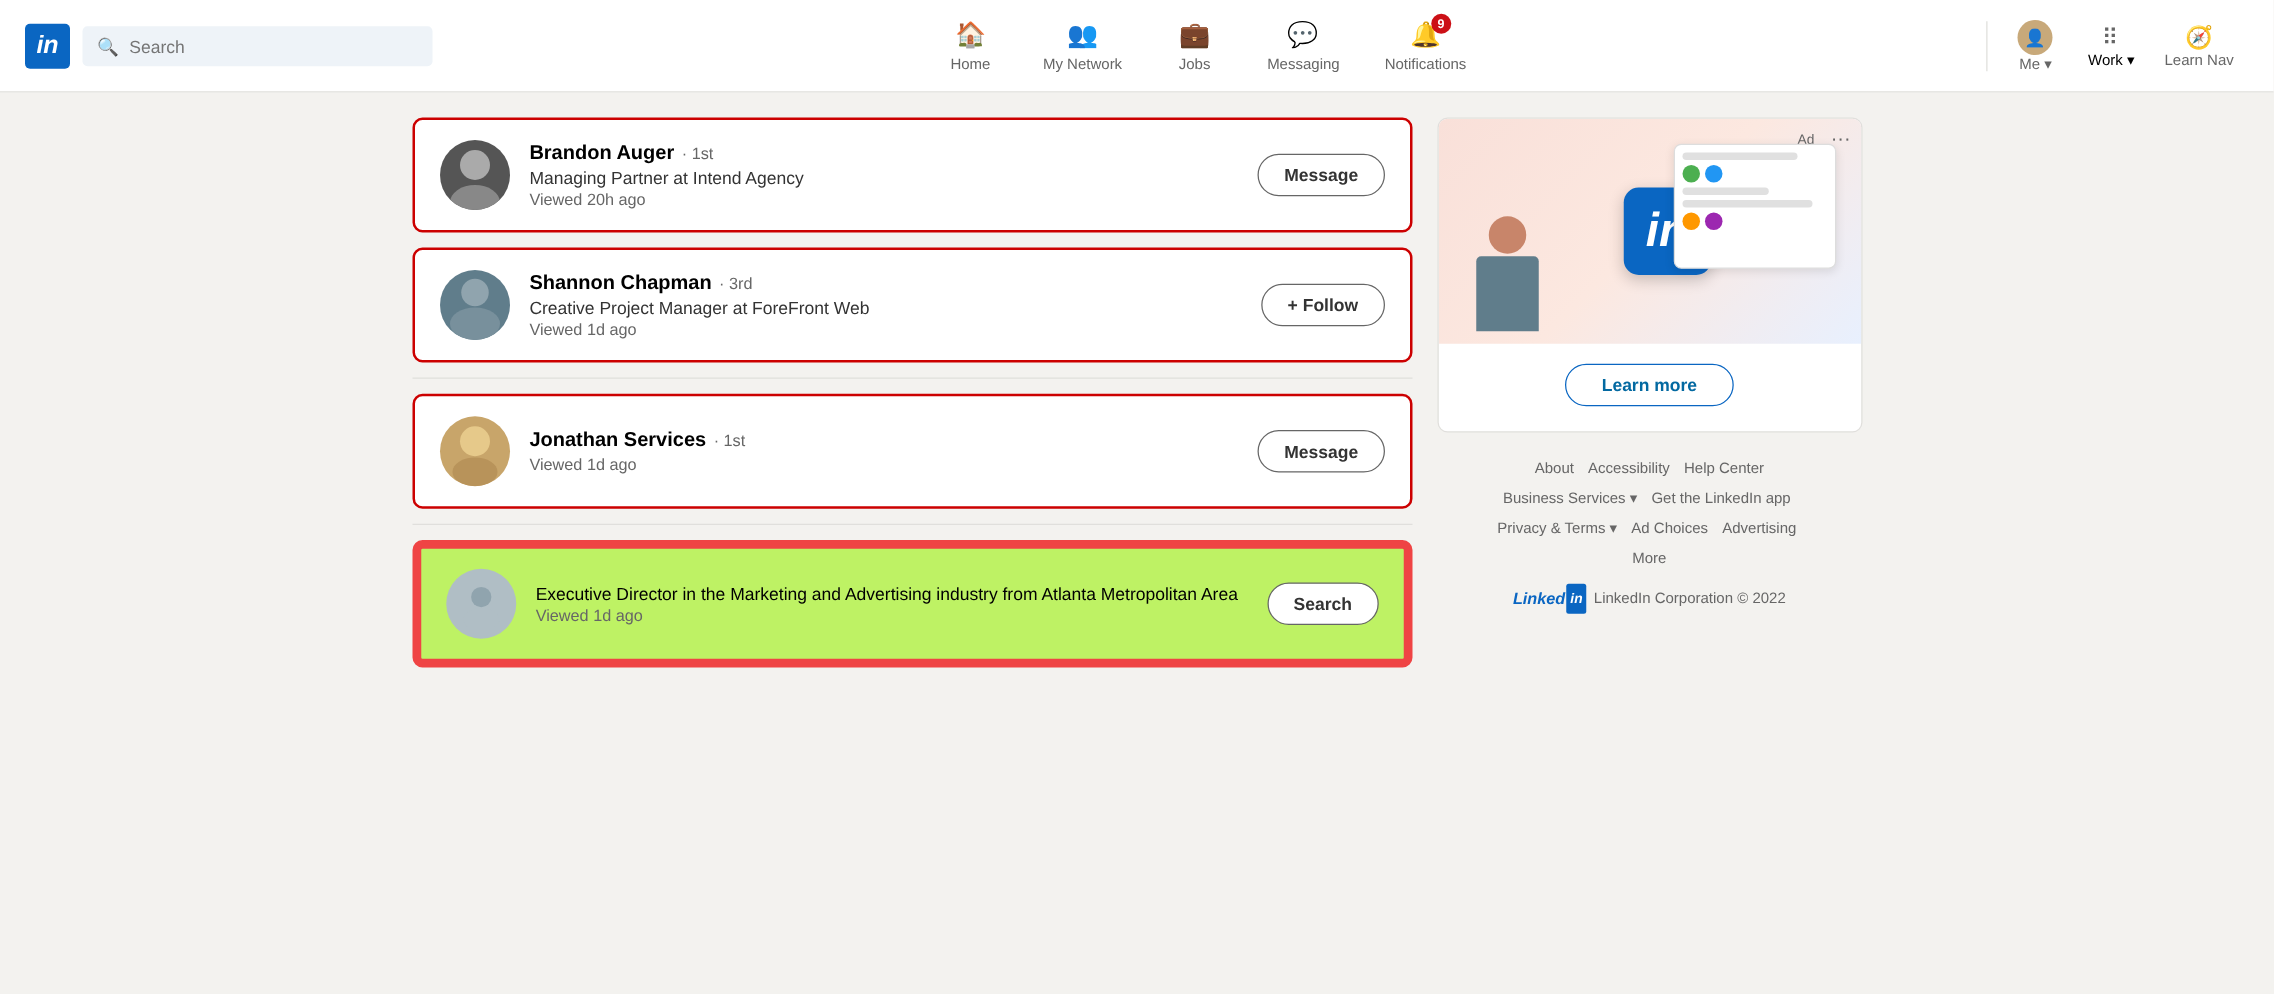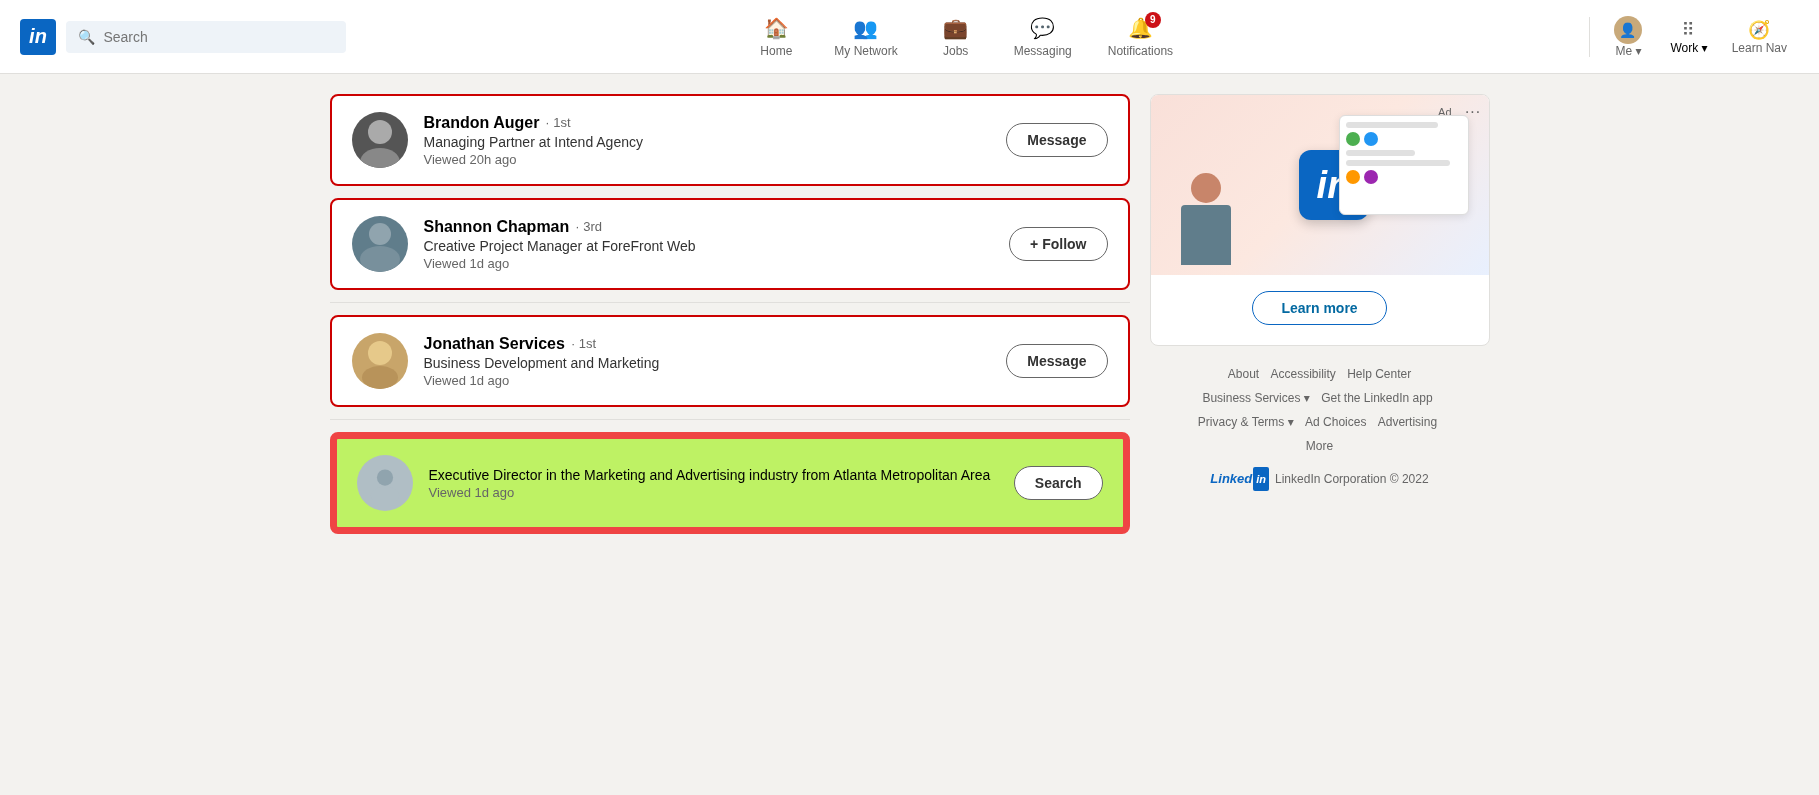--- a/index.html
+++ b/index.html
@@ -387,21 +387,20 @@
       margin: 0 4px;
     }
     .footer-dropdown {
       display: inline-flex;
       align-items: center;
       gap: 2px;
       cursor: pointer;
     }
     .footer-copyright {
       display: flex;
-      align-items: center;
       justify-content: center;
       gap: 6px;
       margin-top: 8px;
       font-size: 12px;
       color: #666;
     }
     .li-logo-small {
       display: inline-flex;
       align-items: center;
       gap: 0;
@@ -530,21 +529,20 @@
         <svg viewBox="0 0 56 56" width="56" height="56">
             <circle cx="28" cy="20" r="12" fill="#e6c98a"></circle>
             <rect x="10" y="33" width="36" height="23" rx="18" fill="#b8935a"></rect>
           </svg>
       </div>
       <div class="visitor-info">
         <div class="visitor-name">
           <span>Jonathan Services</span>
           <span class="degree-badge">· 1st</span>
         </div>
-        <div class="visitor-title">Business Development and Marketing</div>
         <div class="visitor-time">Viewed 1d ago</div>
       </div>
       <div class="card-action">
         <button class="btn-message">Message</button>
       </div>
     </div>
 
     <div class="separator"></div>
 
     <div class="visitor-card-plain">

